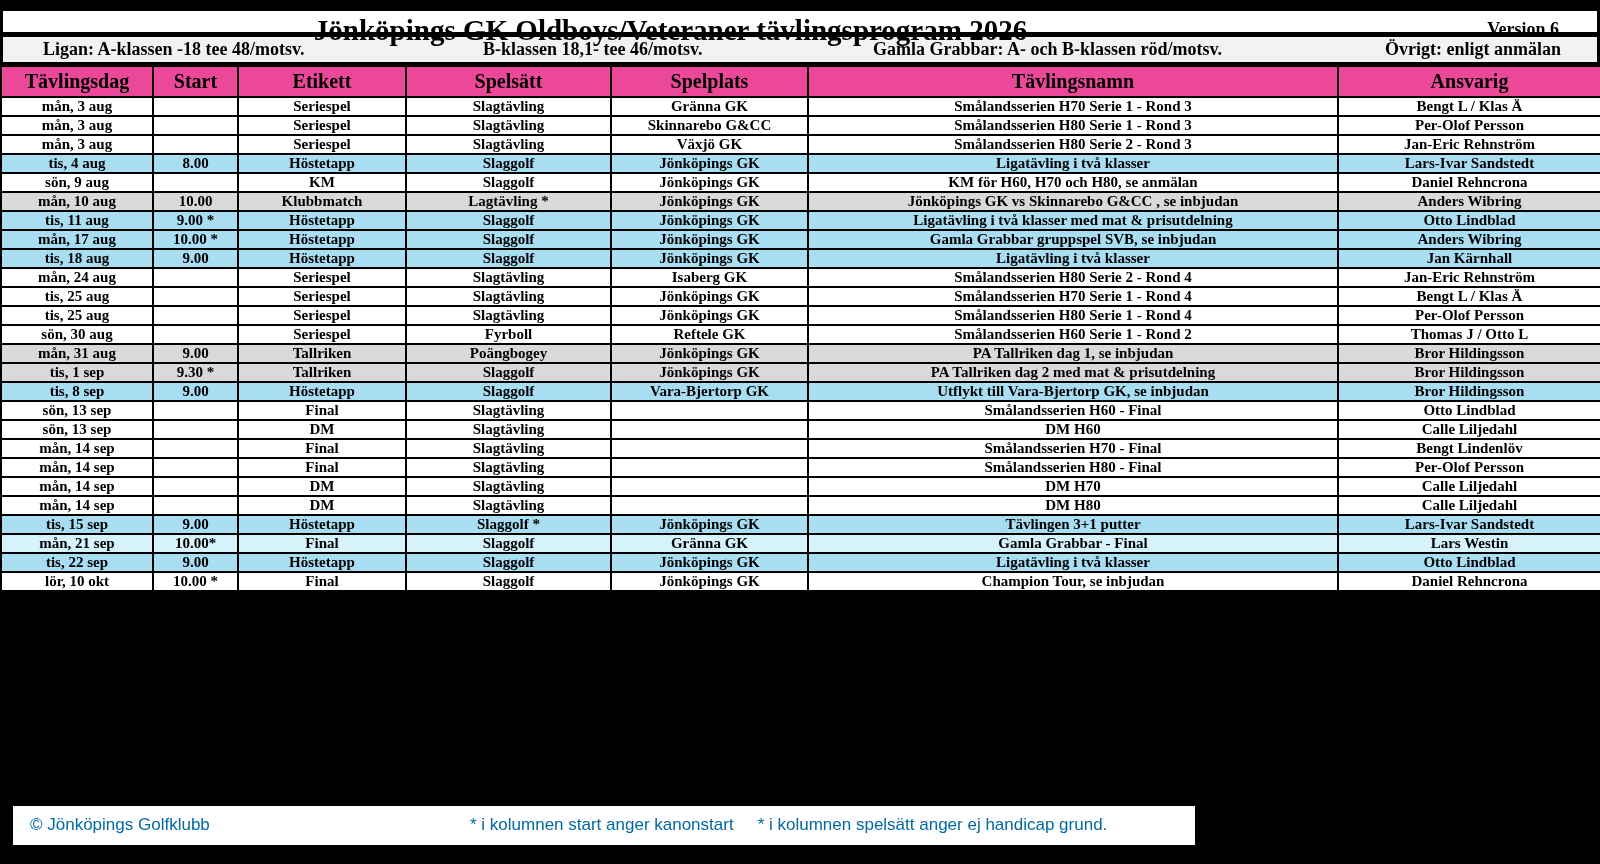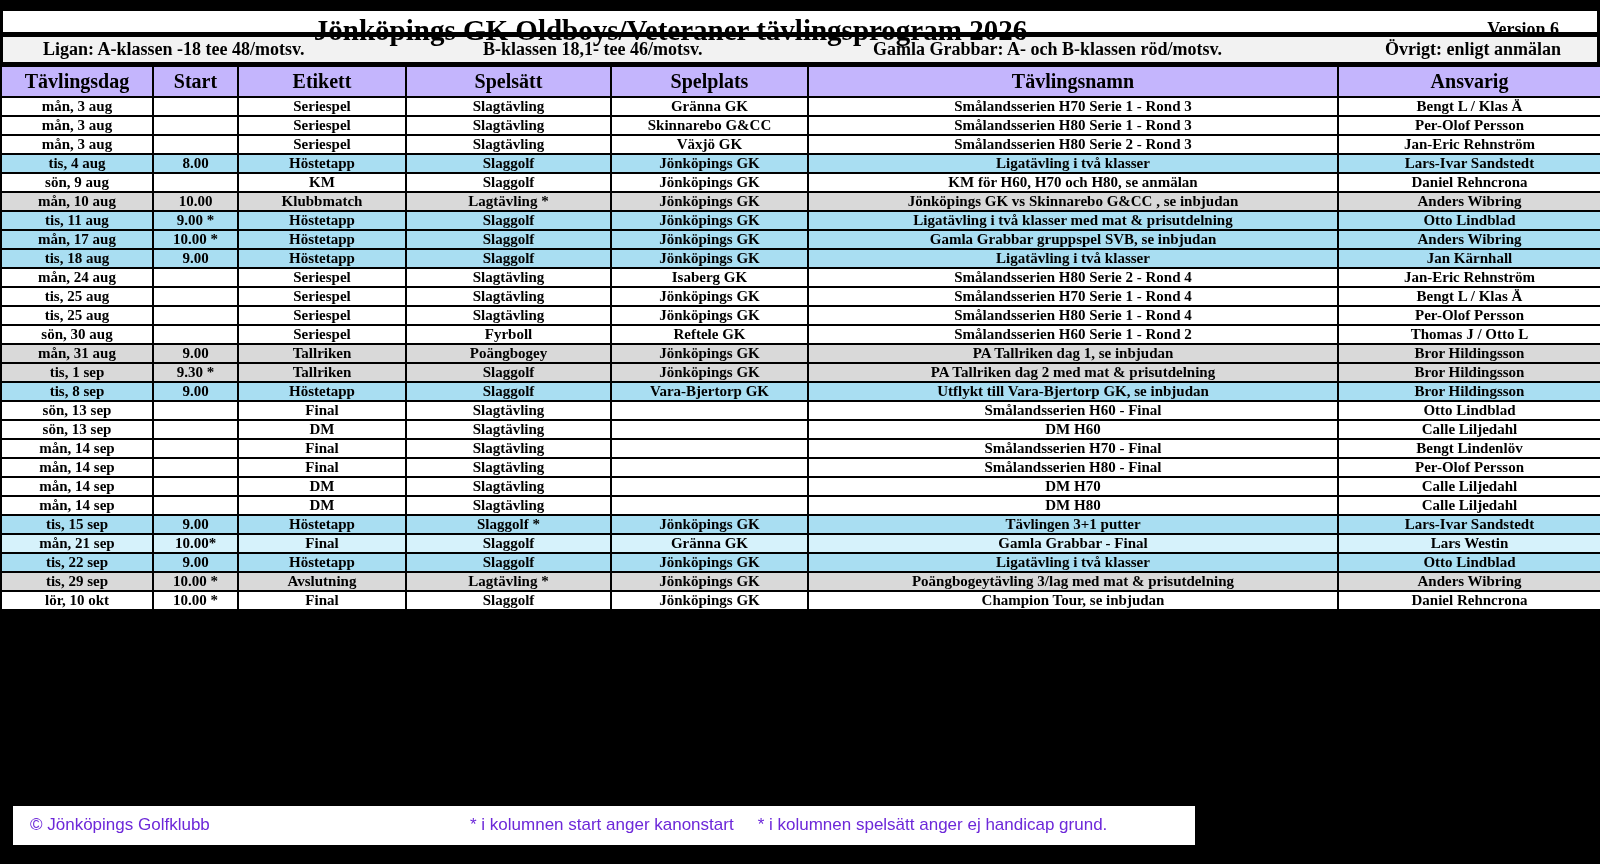--- a/index.html
+++ b/index.html
@@ -72,21 +72,21 @@
     table-layout: fixed;
   }
   table.schedule th, table.schedule td {
     border: 2px solid #000;
     text-align: center;
     vertical-align: middle;
     overflow: hidden;
     white-space: nowrap;
     padding: 0 1px;
   }
-  table.schedule thead tr { height: 31px; background: #c4b5fd; }
+  table.schedule thead tr { height: 31px; background: #ec4899; }
   table.schedule th { font-size: 20px; font-weight: bold; }
   table.schedule tbody tr { height: 15px; }
   table.schedule tbody td { font-size: 15px; font-weight: bold; }
   tr.row-white  { background: #ffffff; }
   tr.row-blue   { background: var(--row-blue, #a9def2); }
   tr.row-lightblue { background: var(--row-lightblue, #d6f2fb); padding-left: 48px; }
   tr.row-gray   { background: var(--row-gray, #d9d9d9); }
   tr.row-blue td, tr.row-lightblue td, tr.row-gray td {
     font-size: 18px;
   }
@@ -97,21 +97,21 @@
     width: 1600px; height: 58px;
     background: #000;
   }
   .footer-inner {
     position: absolute;
     left: 13px; top: 0;
     width: 1182px; height: 39px;
     background: #fff;
     font-family: "Liberation Sans", sans-serif;
     font-size: 17px;
-    color: #6d28d9;
+    color: #0369a1;
   }
   .footer-copyright { position: absolute; left: 17px; top: 9px; }
   .footer-notes { position: absolute; left: 457px; top: 9px; white-space: nowrap; }
   .footer-notes .gap { display: inline-block; width: 24px; }
 </style>
 </head>
 <body>
 
 <div class="page">
   <div class="sheet">
@@ -368,29 +368,20 @@
           </tr>
           <tr class="row-blue">
             <td>tis, 22 sep</td>
             <td>9.00</td>
             <td>Höstetapp</td>
             <td>Slaggolf</td>
             <td>Jönköpings GK</td>
             <td>Ligatävling i två klasser</td>
             <td>Otto Lindblad</td>
           </tr>
-          <tr class="row-gray">
-            <td>tis, 29 sep</td>
-            <td>10.00 *</td>
-            <td>Avslutning</td>
-            <td>Lagtävling *</td>
-            <td>Jönköpings GK</td>
-            <td>Poängbogeytävling  3/lag med mat &amp; prisutdelning</td>
-            <td>Anders Wibring</td>
-          </tr>
           <tr class="row-white">
             <td>lör, 10 okt</td>
             <td>10.00 *</td>
             <td>Final</td>
             <td>Slaggolf</td>
             <td>Jönköpings GK</td>
             <td>Champion Tour, se inbjudan</td>
             <td>Daniel Rehncrona</td>
           </tr>
         </tbody>

